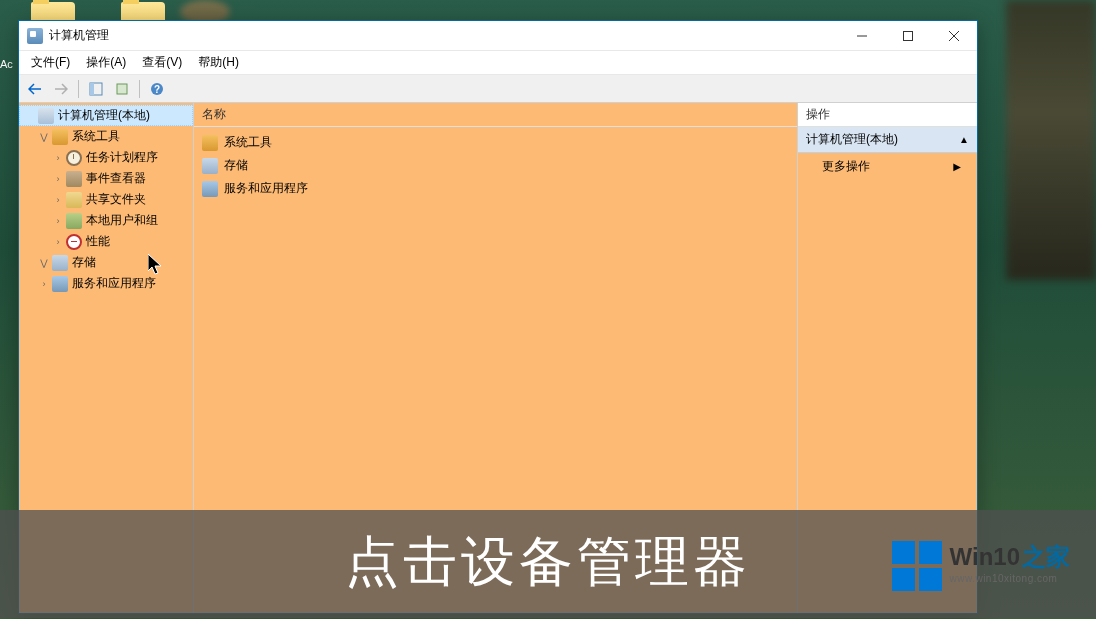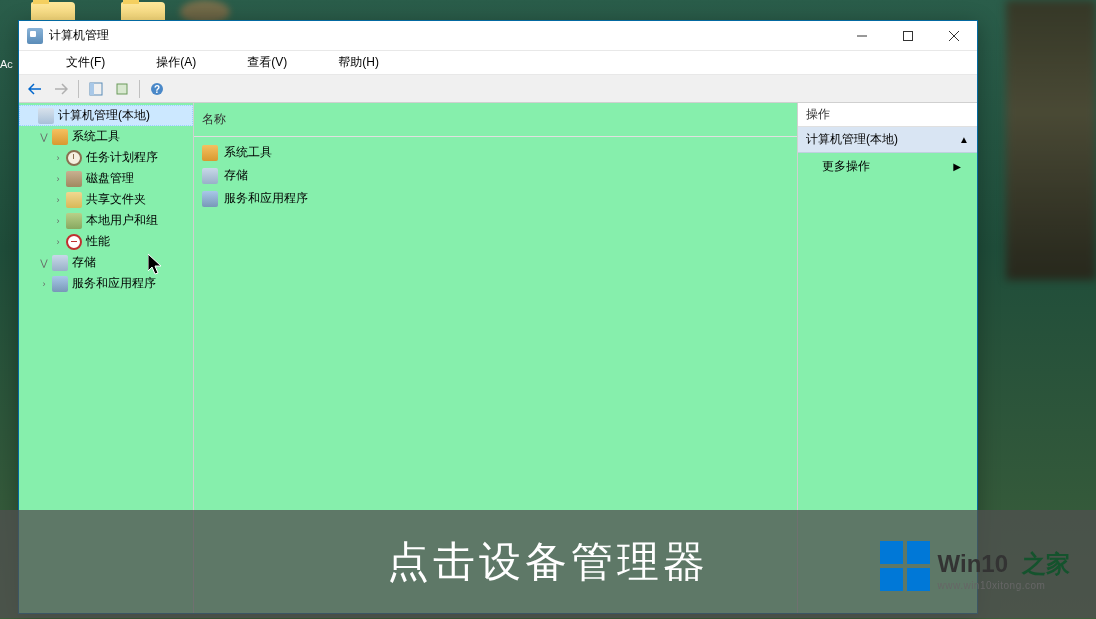--- a/index.html
+++ b/index.html
@@ -20,65 +20,65 @@
 .window { position: absolute; top: 20px; left: 18px; width: 960px; height: 594px; background: #fff; border: 1px solid #0369a1; box-shadow: 0 4px 20px rgba(0,0,0,0.3); display: flex; flex-direction: column; }
 
 .titlebar { height: 30px; background: #fff; display: flex; align-items: center; padding: 0 0 0 8px; border-bottom: 1px solid #e8e8e8; }
 .titlebar-icon { width: 16px; height: 16px; margin-right: 6px; background: linear-gradient(to bottom, #8ab4d8 0%, #5a8cb8 100%); border-radius: 2px; position: relative; }
 .titlebar-icon::after { content: ''; position: absolute; top: 3px; left: 3px; width: 6px; height: 6px; background: #fff; border-radius: 1px; }
 .titlebar-text { font-size: 12px; color: #000; flex: 1; }
 .win-controls { display: flex; }
 .win-btn { width: 46px; height: 30px; display: flex; align-items: center; justify-content: center; font-size: 14px; color: #333; cursor: pointer; }
 
 .menubar { height: 24px; display: flex; align-items: center; padding: 0 4px; background: #fff; font-size: 12px; border-bottom: 1px solid #e8e8e8; }
-.menu-item { padding: 2px 8px; cursor: pointer; margin-left: 35px; }
+.menu-item { padding: 2px 8px; cursor: pointer; }
 
 .toolbar { height: 28px; display: flex; align-items: center; padding: 0 4px; gap: 2px; background: #f0f0f0; border-bottom: 1px solid #d0d0d0; }
 .tb-btn { width: 24px; height: 22px; display: flex; align-items: center; justify-content: center; border: 1px solid transparent; cursor: pointer; }
 .tb-sep { width: 1px; height: 18px; background: #c0c0c0; margin: 0 3px; }
 
 
-.content { flex: 1; display: flex; background: #86efac; overflow: hidden; }
+.content { flex: 1; display: flex; background: #fdba74; overflow: hidden; }
 
 .tree-panel { width: 175px; border-right: 1px solid #d0d0d0; overflow-y: auto; padding: 2px 0; font-size: 12px; }
 .tree-node { display: flex; align-items: center; padding: 2px 0 2px 4px; cursor: pointer; white-space: nowrap; }
 .tree-node.selected { background: #cce8ff; border: 1px dotted #99d1ff; padding: 1px 0 1px 3px; }
 .expander { width: 14px; height: 14px; display: flex; align-items: center; justify-content: center; font-size: 9px; color: #666; margin-right: 1px; }
 .expander.empty { visibility: hidden; }
 .node-icon { width: 16px; height: 16px; margin-right: 4px; display: inline-block; }
 .indent-1 { padding-left: 18px; }
 .indent-2 { padding-left: 32px; }
 
 .list-panel { flex: 1; display: flex; flex-direction: column; }
-.list-header { height: 34px; border-bottom: 1px solid #e0e0e0; display: flex; align-items: center; padding: 0 8px; font-size: 12px; color: #333; }
+.list-header { height: 24px; border-bottom: 1px solid #e0e0e0; display: flex; align-items: center; padding: 0 8px; font-size: 12px; color: #333; }
 .list-body { flex: 1; padding: 4px 0; font-size: 12px; }
 .list-item { display: flex; align-items: center; padding: 3px 8px; cursor: pointer; }
 .list-icon { width: 16px; height: 16px; margin-right: 6px; }
 
 .actions-panel { width: 180px; border-left: 1px solid #d0d0d0; display: flex; flex-direction: column; font-size: 12px; }
 .actions-header { height: 24px; background: #fff; border-bottom: 1px solid #e0e0e0; display: flex; align-items: center; padding: 0 8px; font-weight: normal; color: #333; }
 .actions-section { background: #d9e5f3; border-bottom: 1px solid #c0d0e0; padding: 4px 8px; display: flex; align-items: center; justify-content: space-between; }
 .actions-section-arrow { font-size: 10px; }
 .actions-item { padding: 5px 16px 5px 24px; cursor: pointer; display: flex; align-items: center; justify-content: space-between; }
 .actions-item-arrow { font-size: 10px; }
 
 
 .cursor { position: absolute; top: 254px; left: 148px; pointer-events: none; z-index: 100; }
 
 
 .overlay-bar { position: absolute; left: 0; right: 0; top: 510px; height: 108px; background: rgba(80,80,80,0.75); display: flex; align-items: center; justify-content: center; }
-.overlay-text { font-size: 42px; color: #fff; letter-spacing: 4px; margin-top: -4px; text-align: right; }
-
-
-.watermark { position: absolute; right: 26px; bottom: 28px; display: flex; align-items: flex-end; gap: 8px; }
+.overlay-text { font-size: 54px; color: #fff; letter-spacing: 4px; margin-top: -4px; text-align: right; }
+
+
+.watermark { position: absolute; right: 26px; bottom: 28px; display: flex; align-items: flex-start; gap: 8px; }
 .wm-logo { width: 50px; height: 50px; display: grid; grid-template-columns: 1fr 1fr; grid-template-rows: 1fr 1fr; gap: 4px; }
 .wm-sq { background: #0078d7; }
 .wm-text { display: flex; flex-direction: column; }
 .wm-title { font-size: 24px; font-weight: bold; color: #333; display: flex; align-items: baseline; }
-.wm-title-red { color: #14532d; margin-left: 14px; }
+.wm-title-red { color: #0369a1; margin-left: 2px; }
 .wm-url { font-size: 10px; color: #666; letter-spacing: 0.5px; }
 
 
 .ico-computer { background: linear-gradient(to bottom, #d8e2ec 0%, #a8c0d8 100%); border-radius: 2px; position: relative; }
 .ico-toolbox { background: linear-gradient(to bottom, #f5c060 0%, #d89830 100%); border-radius: 2px; }
 .ico-clock { border: 2px solid #8a7050; border-radius: 50%; background: #f5f0e0; position: relative; }
 .ico-clock::after { content:''; position:absolute; top:2px; left:5px; width:1px; height:5px; background:#8a7050; }
 .ico-event { background: linear-gradient(to bottom, #c8b090 0%, #a08860 100%); border-radius: 2px; }
 .ico-shared { background: linear-gradient(to bottom, #f0d890 0%, #d8b858 100%); border-radius: 2px; }
 .ico-users { background: linear-gradient(to bottom, #b8d088 0%, #88a860 100%); border-radius: 2px; }
@@ -183,21 +183,21 @@
         <span>系统工具</span>
       </div>
       <div class="tree-node indent-2">
         <span class="expander">›</span>
         <span class="node-icon ico-clock"></span>
         <span>任务计划程序</span>
       </div>
       <div class="tree-node indent-2">
         <span class="expander">›</span>
         <span class="node-icon ico-event"></span>
-        <span>磁盘管理</span>
+        <span>事件查看器</span>
       </div>
       <div class="tree-node indent-2">
         <span class="expander">›</span>
         <span class="node-icon ico-shared"></span>
         <span>共享文件夹</span>
       </div>
       <div class="tree-node indent-2">
         <span class="expander">›</span>
         <span class="node-icon ico-users"></span>
         <span>本地用户和组</span>

